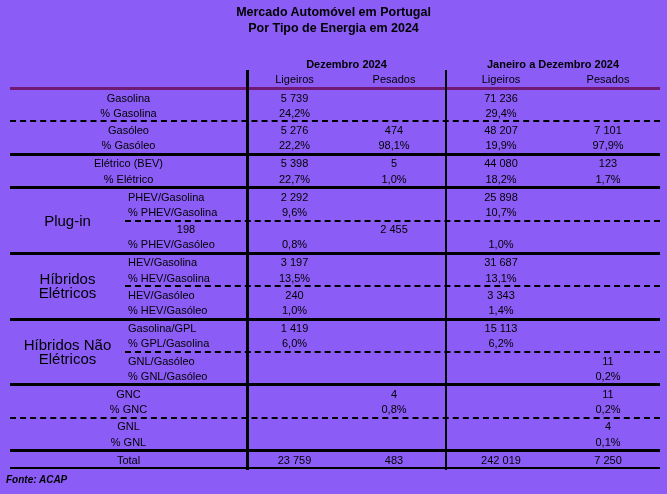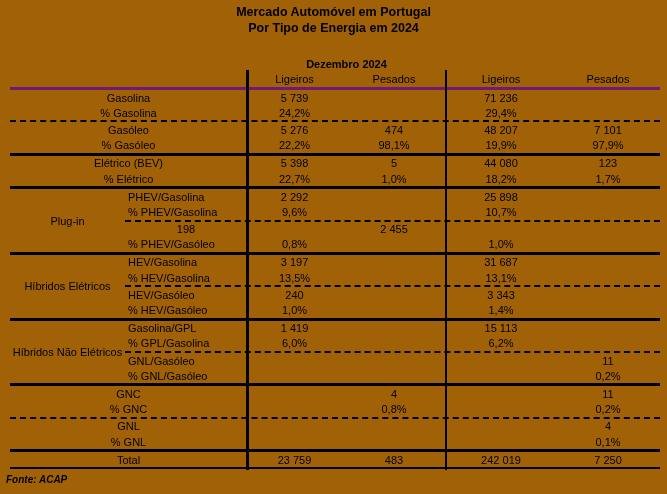--- a/index.html
+++ b/index.html
@@ -1,20 +1,20 @@
 <!DOCTYPE html>
 <html><head>
 <meta charset="utf-8">
 <style>
   html, body { margin: 0; padding: 0; background: #ffffff; }
   .page {
     position: relative;
     width: 667px;
     height: 494px;
-    background: #a16207;
+    background: #8b5cf6;
     font-family: "Liberation Sans", sans-serif;
     color: #000;
     overflow: hidden;
   }
   .title {
     position: absolute;
     top: 4px; left: 0;
     width: 100%;
     text-align: center;
     font-weight: bold;
@@ -55,21 +55,21 @@
   .section.after-thick  { border-bottom: 3px solid #000; }
   .section.after-dashed { border-bottom: 2px dashed #000; }
   .section.after-bottom { border-bottom: 2px solid #000; }
   .gsec { display: flex; }
   .gcell {
     width: 115px;
     display: flex;
     align-items: center;
     justify-content: center;
     text-align: center;
-    font-size: 11px;
+    font-size: 15px;
     line-height: 14px;
   }
   .grows { flex: 1; }
   .half.inner-sep { border-bottom: 2px dashed #000; }
   .vbar { position: absolute; background: #000; }
   .vbar1 { left: 236px; top: 14px; width: 3px; height: 400px; }
   .vbar2 { left: 435px; top: 14px; width: 2px; height: 400px; }
   .footer {
     position: absolute;
     left: 6px; top: 474px;
@@ -87,20 +87,21 @@
     <div>Mercado Automóvel em Portugal</div>
     <div>Por Tipo de Energia em 2024</div>
   </div>
 
   <div class="table">
 
     <div class="thead">
       <div class="prow">
         <div class="cell"></div>
         <div class="cell">Dezembro 2024</div>
+        <div class="cell">Janeiro a Dezembro 2024</div>
       </div>
       <div class="crow">
         <div class="cell"></div>
         <div class="cell">Ligeiros</div>
         <div class="cell">Pesados</div>
         <div class="cell">Ligeiros</div>
         <div class="cell">Pesados</div>
       </div>
     </div>
 

